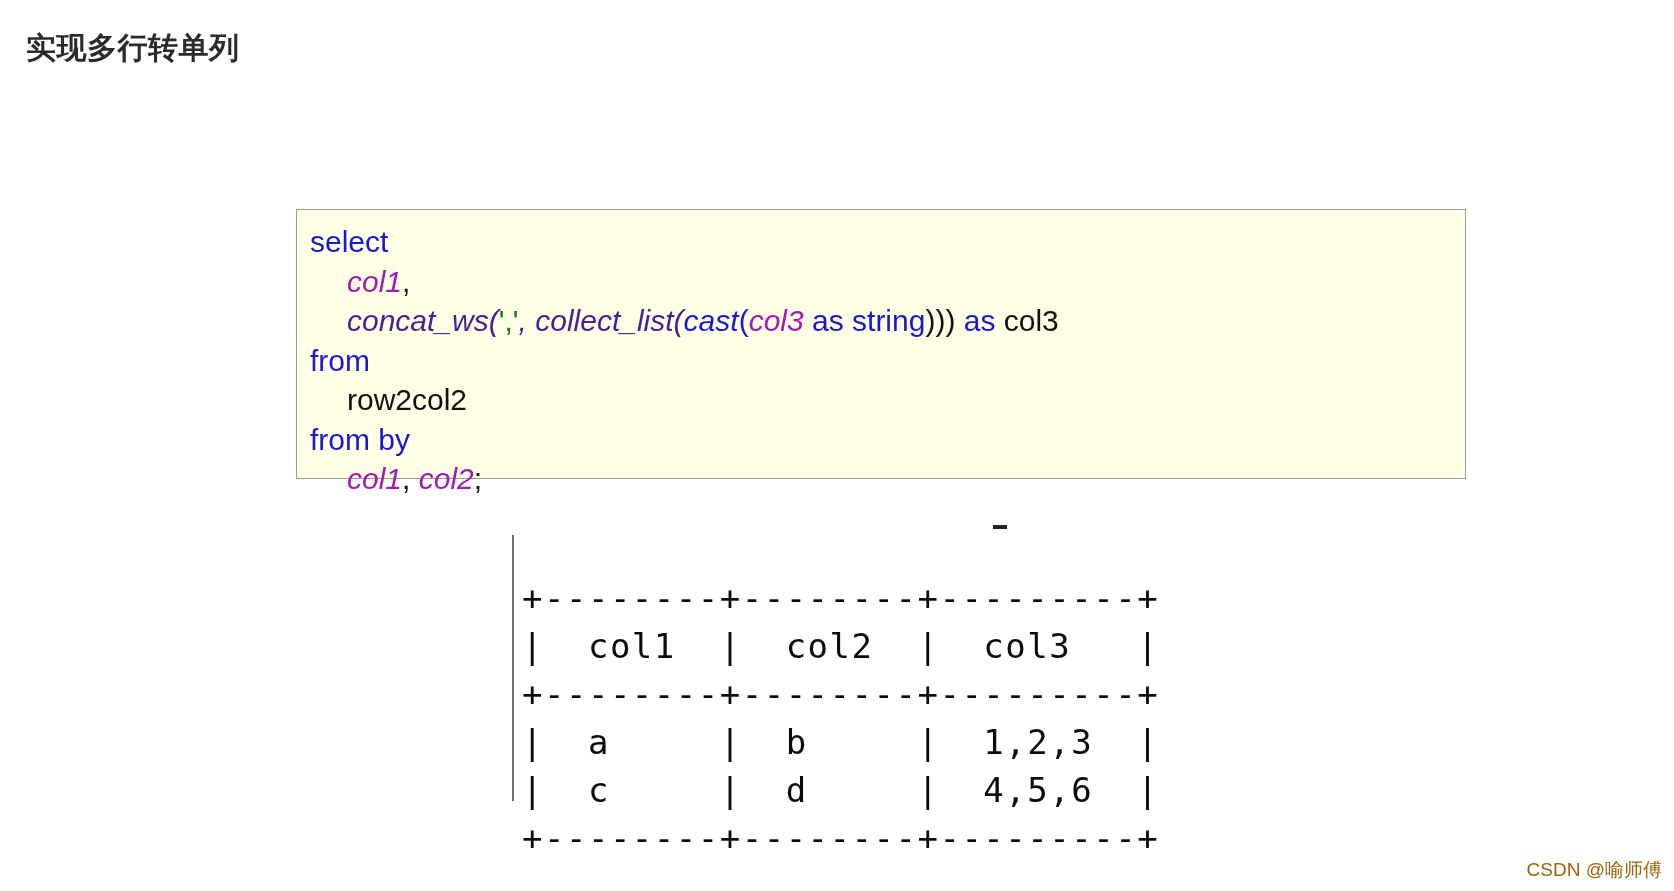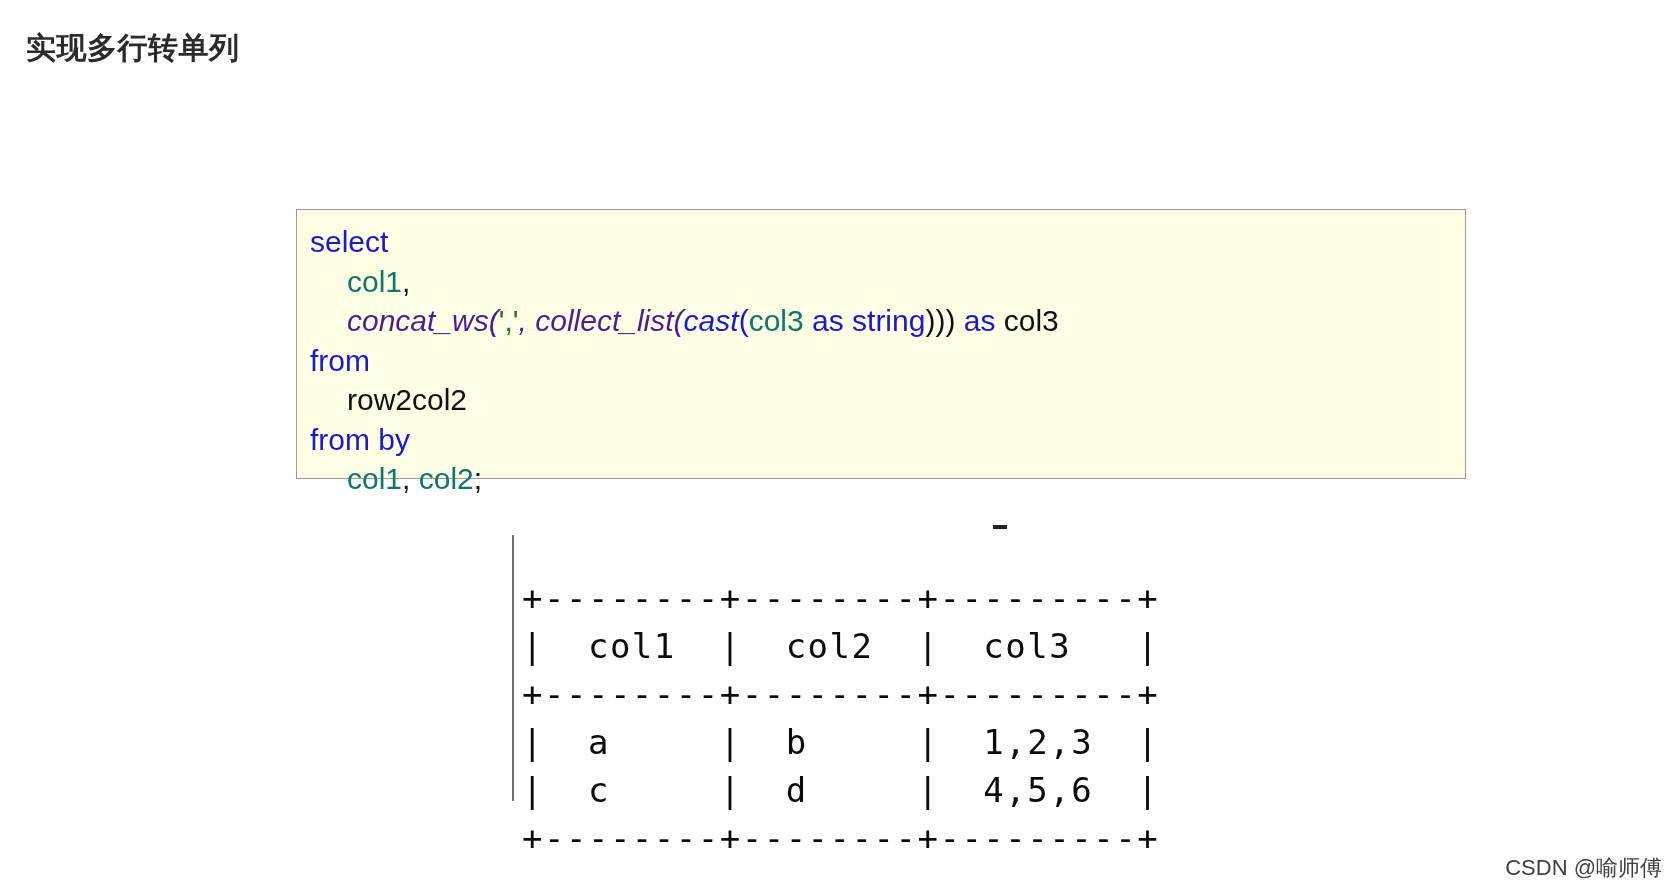--- a/index.html
+++ b/index.html
@@ -43,21 +43,21 @@
   }
   .code-line {
     font-family: "Liberation Sans", sans-serif;
     font-size: 30px;
     line-height: 39.5px;
     color: #111111;
     white-space: pre;
   }
   .indent { display: inline-block; width: 37px; }
   .kw   { color: #1818d6; }
-  .ident{ color: #0f766e; }
+  .ident{ color: #a21caf; font-style: italic; }
   .fn   { color: #4c1d95; font-style: italic; }
   .fnkw { color: #1818d6; font-style: italic; }
   .str  { color: #18761e; }
   .plain{ color: #111111; }
 
   
   #ascii-table {
     position: absolute;
     left: 522px;
     top: 540px;
@@ -84,22 +84,22 @@
     height: 4px;
     background: #222222;
   }
 
   
   #watermark {
     position: absolute;
     right: 12px;
     bottom: 8px;
     font-family: "Liberation Sans", sans-serif;
-    font-size: 22px;
-    color: #404040;
+    font-size: 19px;
+    color: #a16207;
     white-space: nowrap;
   }
 </style>
 </head>
 <body>
 
 <h1 id="page-title">实现多行转单列</h1>
 
 <div id="code-block">
   <div id="code-lines">

